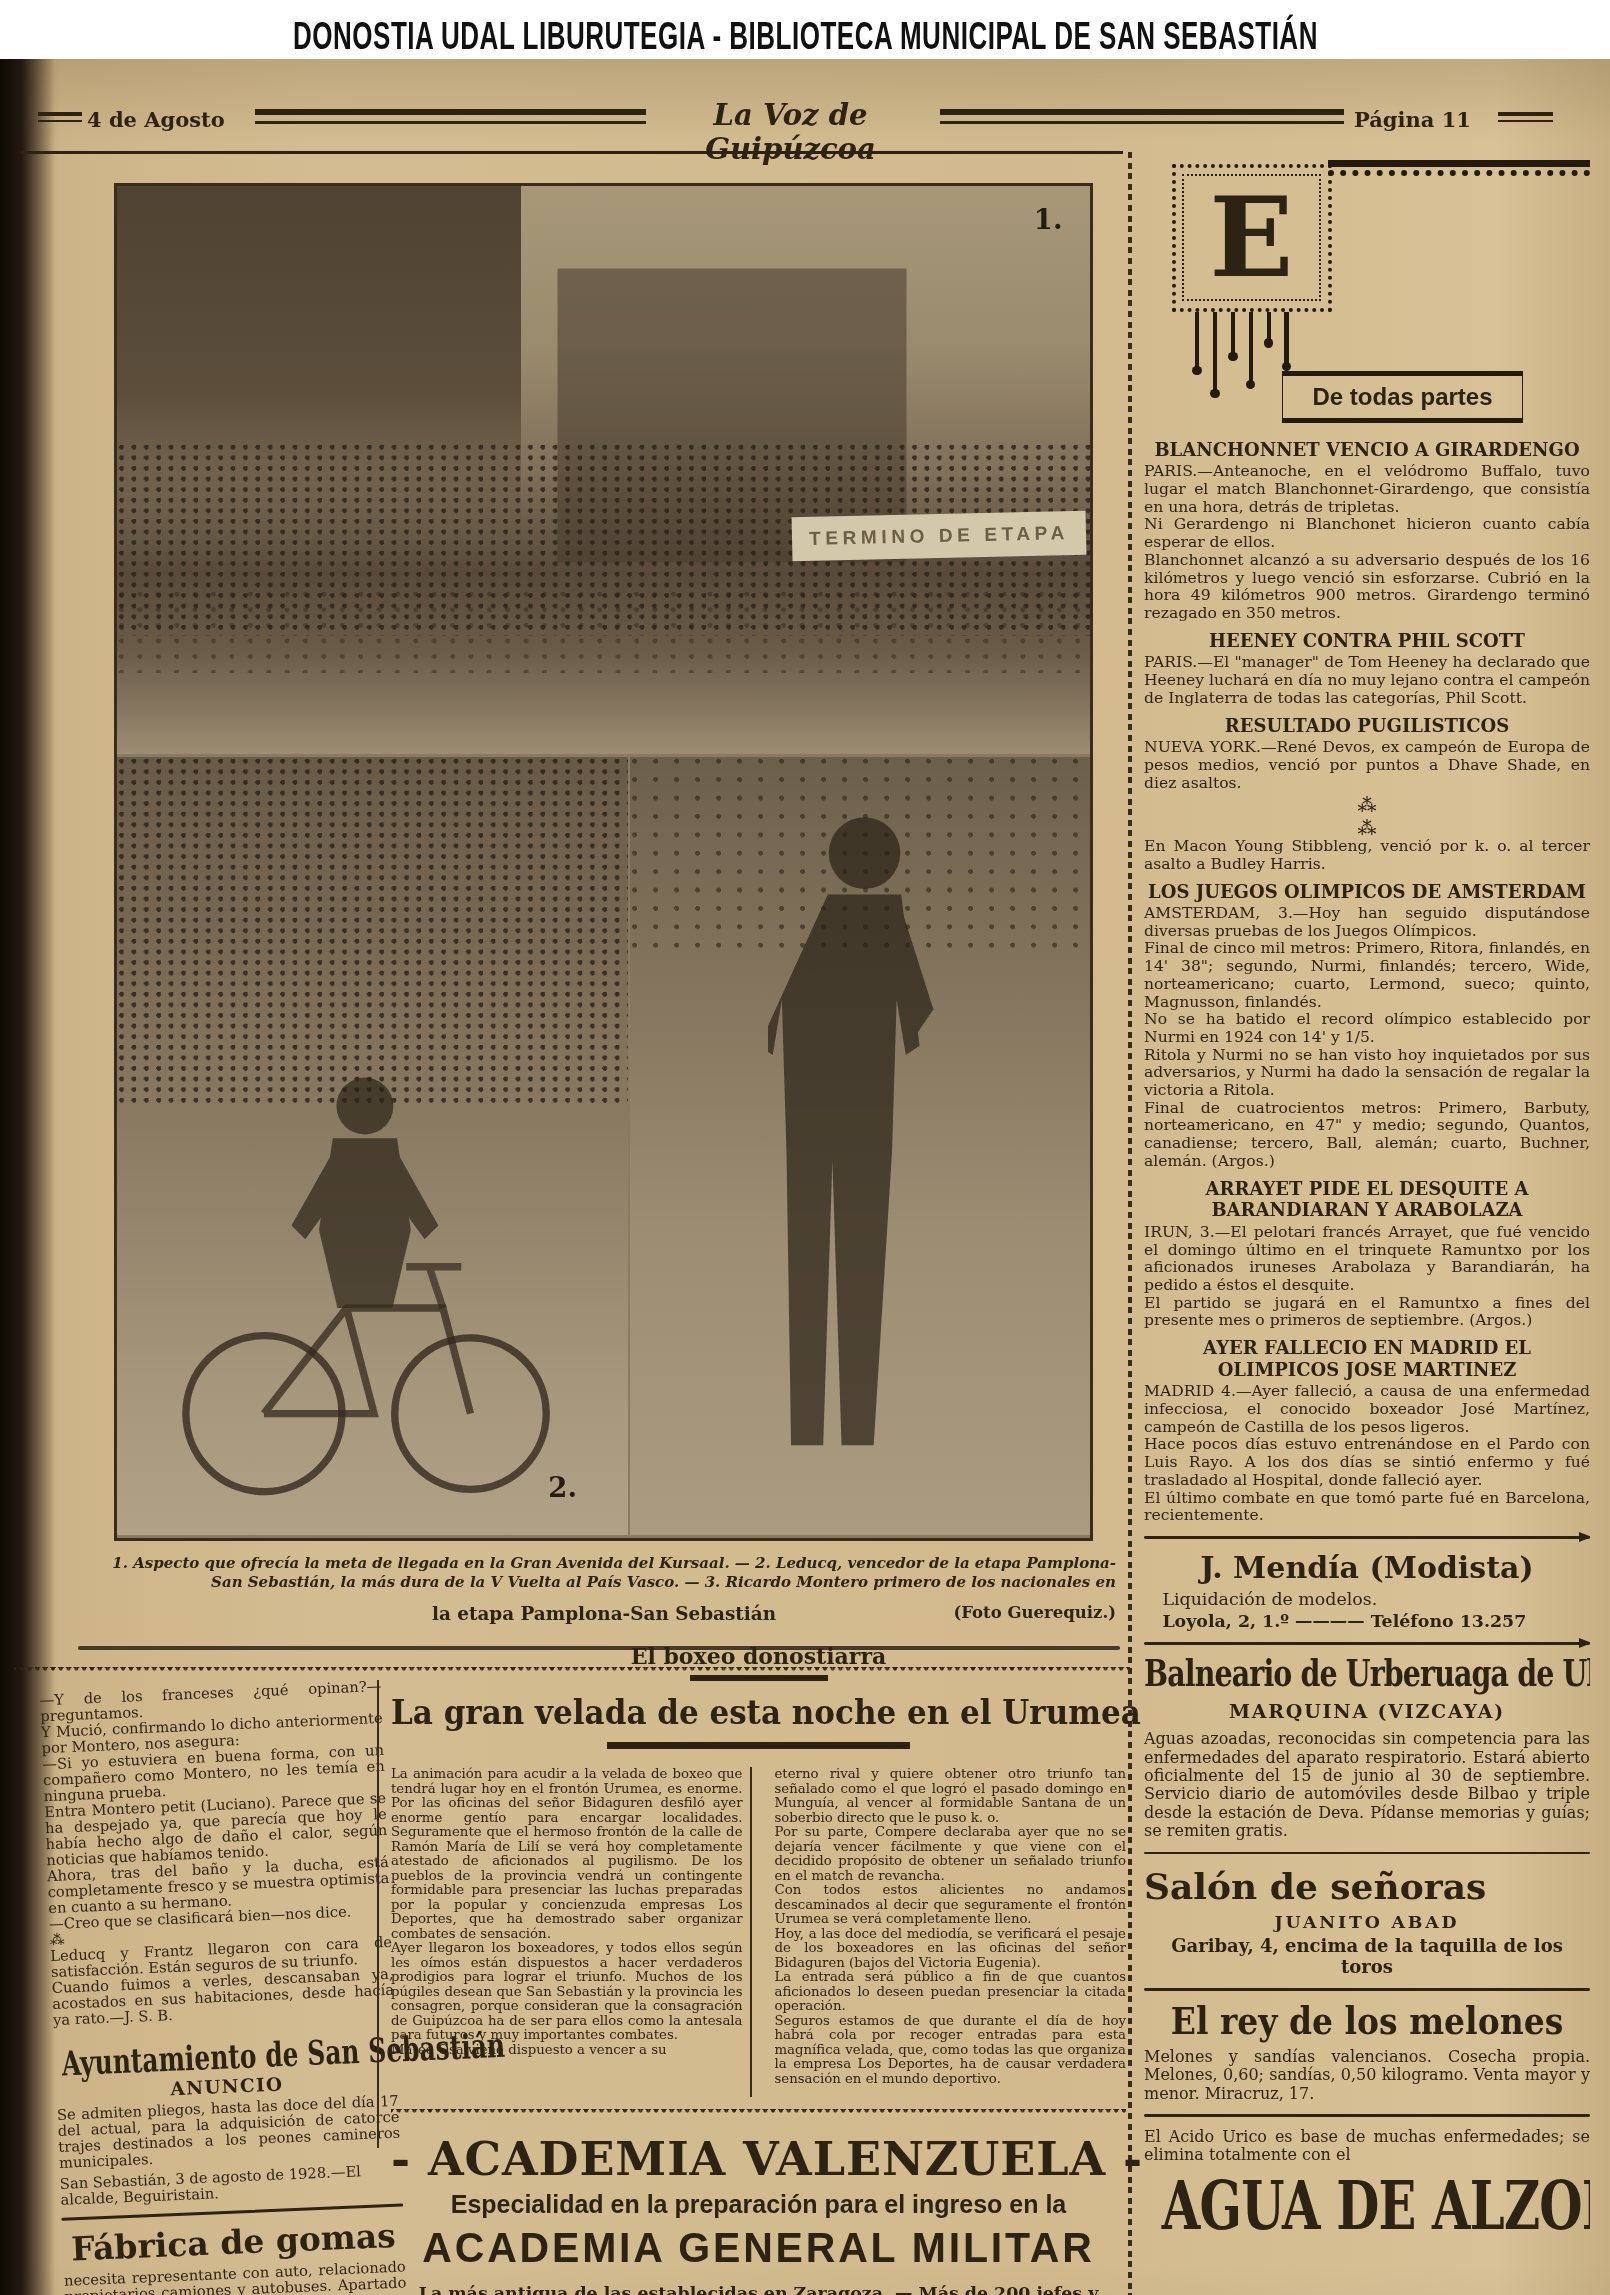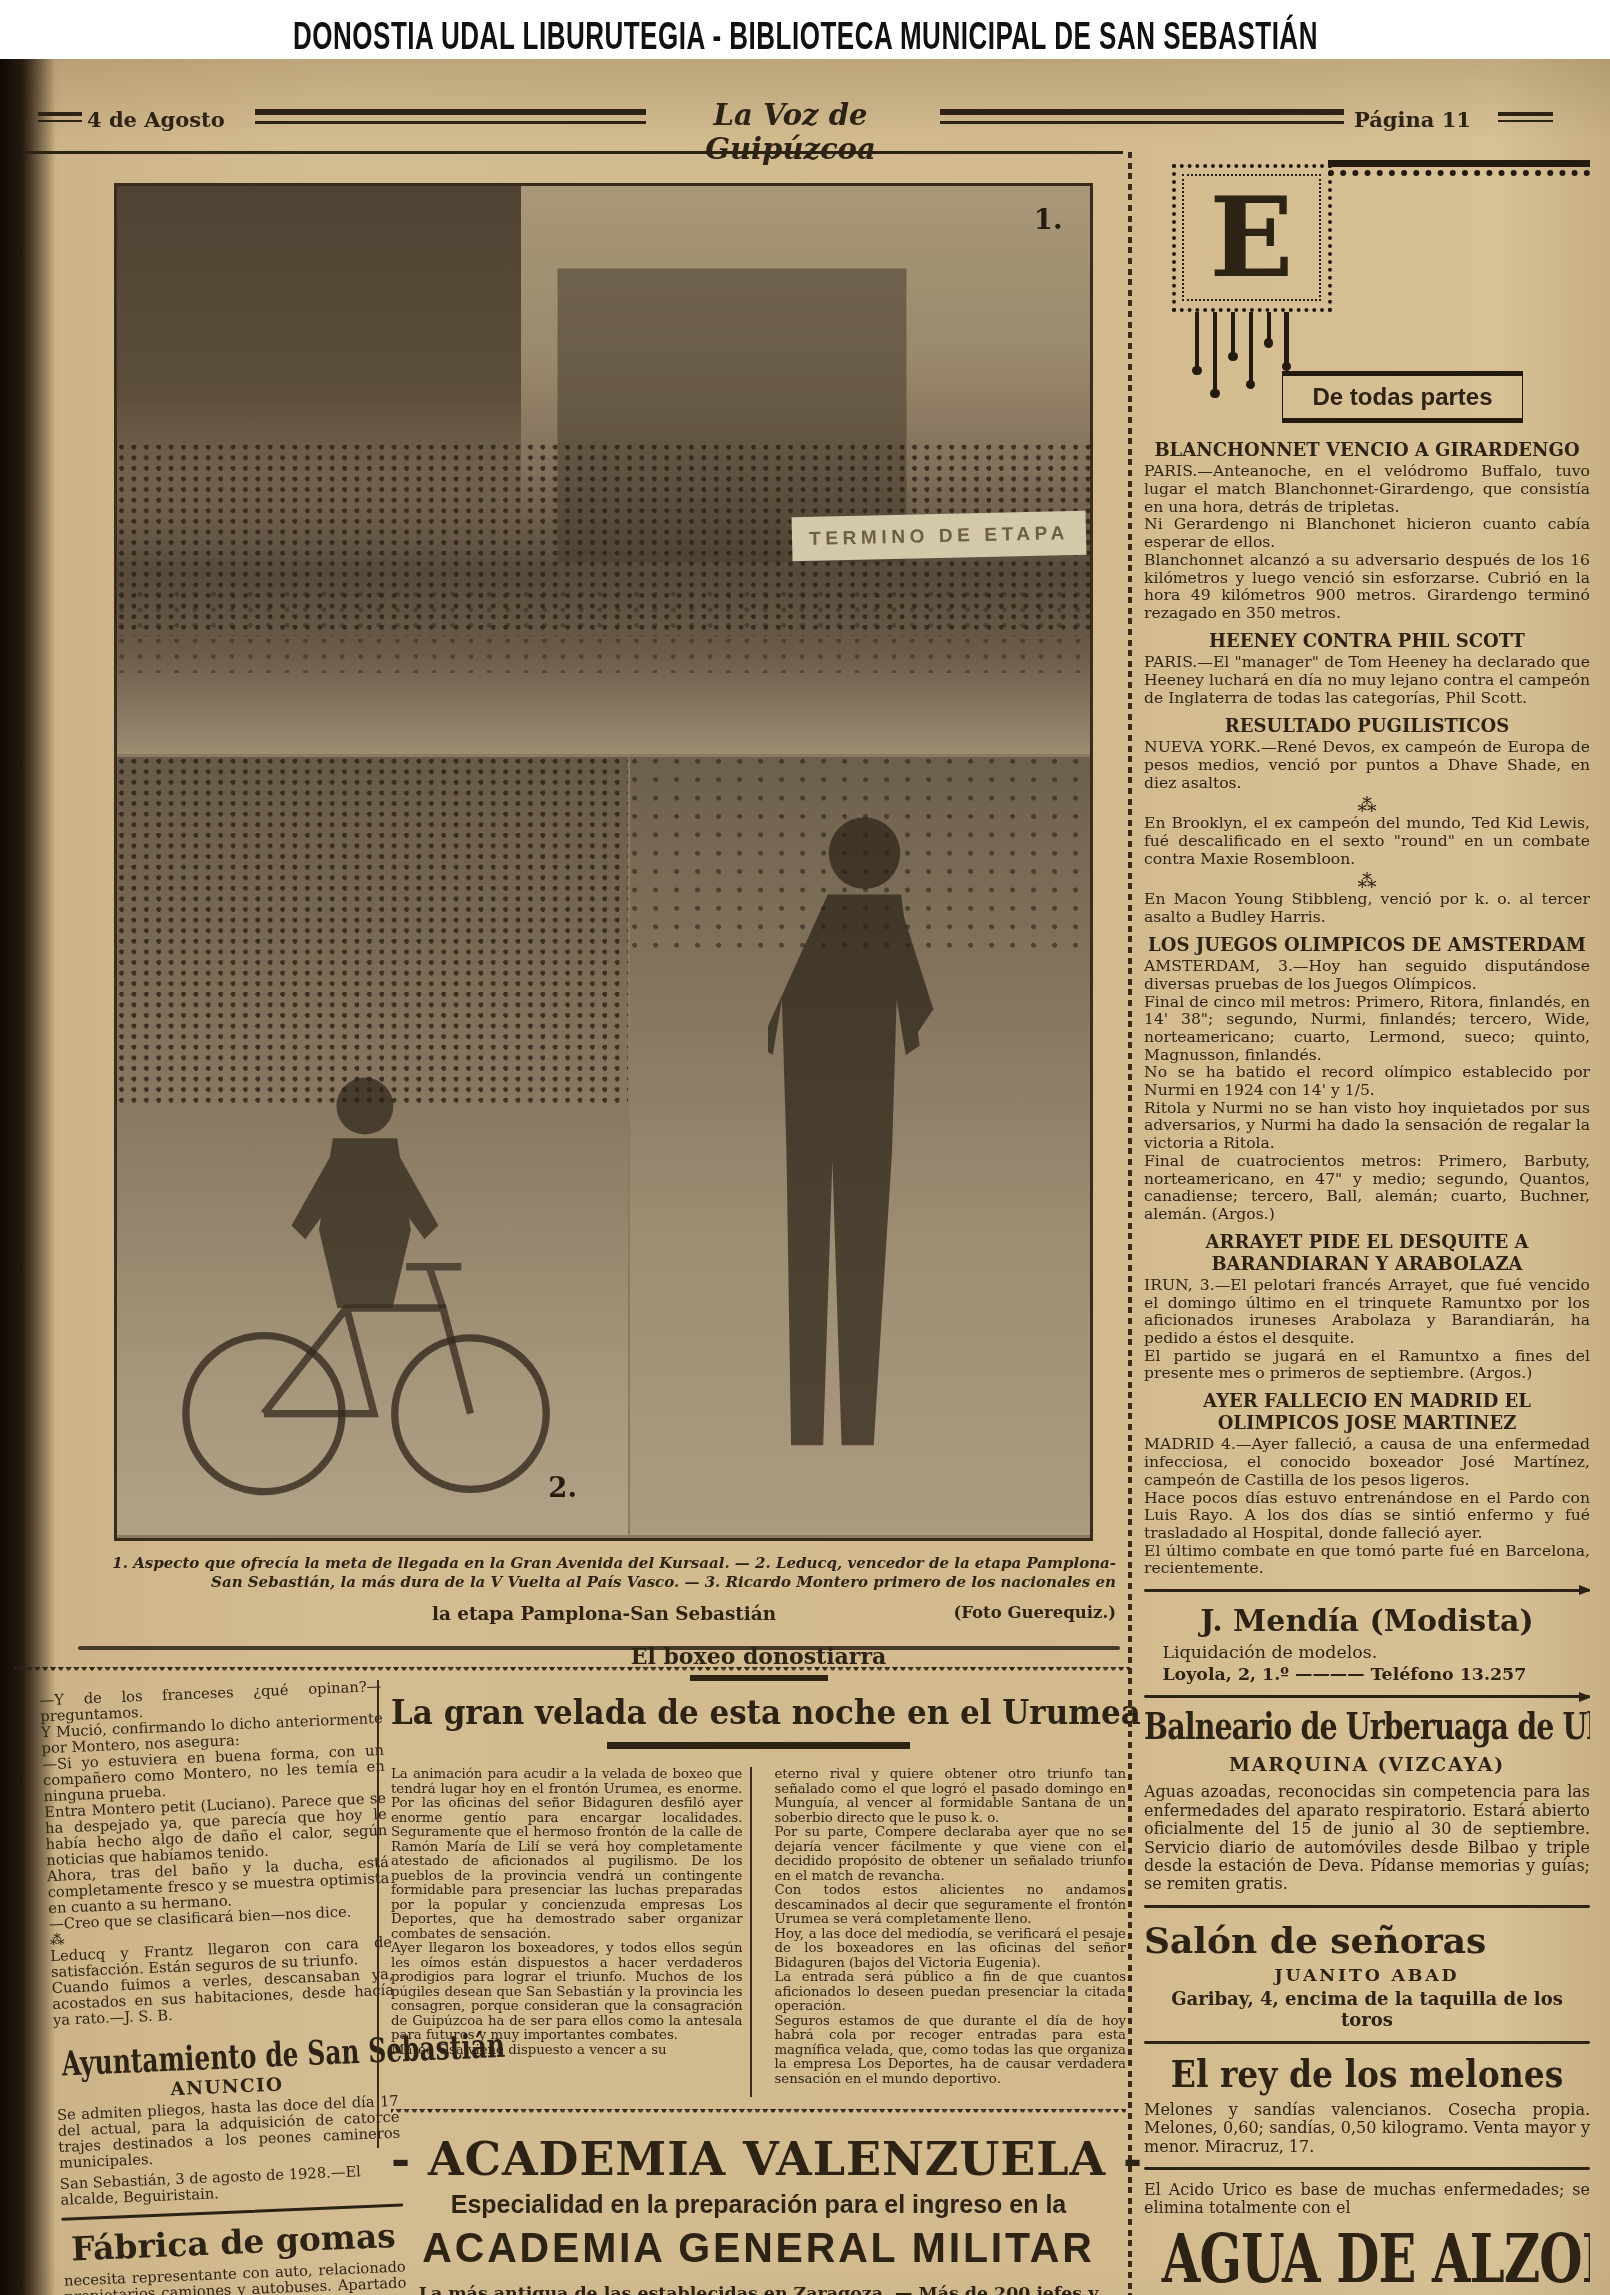--- a/index.html
+++ b/index.html
@@ -267,21 +267,20 @@
 
         <div class="ecos-item">
 
           <div class="ecos-h">RESULTADO PUGILISTICOS</div>
           <p class="ecos-p">NUEVA YORK.—René Devos, ex campeón de Europa de pesos medios, venció por puntos a Dhave Shade, en diez asaltos.</p>
         </div>
 
         <div class="ecos-item">
           <div class="ecos-sep">⁂</div>
 
-          <p class="ecos-p">En Brooklyn, el ex campeón del mundo, Ted Kid Lewis, fué descalificado en el sexto "round" en un combate contra Maxie Rosembloon.</p>
         </div>
 
         <div class="ecos-item">
           <div class="ecos-sep">⁂</div>
 
           <p class="ecos-p">En Macon Young Stibbleng, venció por k. o. al tercer asalto a Budley Harris.</p>
         </div>
 
         <div class="ecos-item">
 

